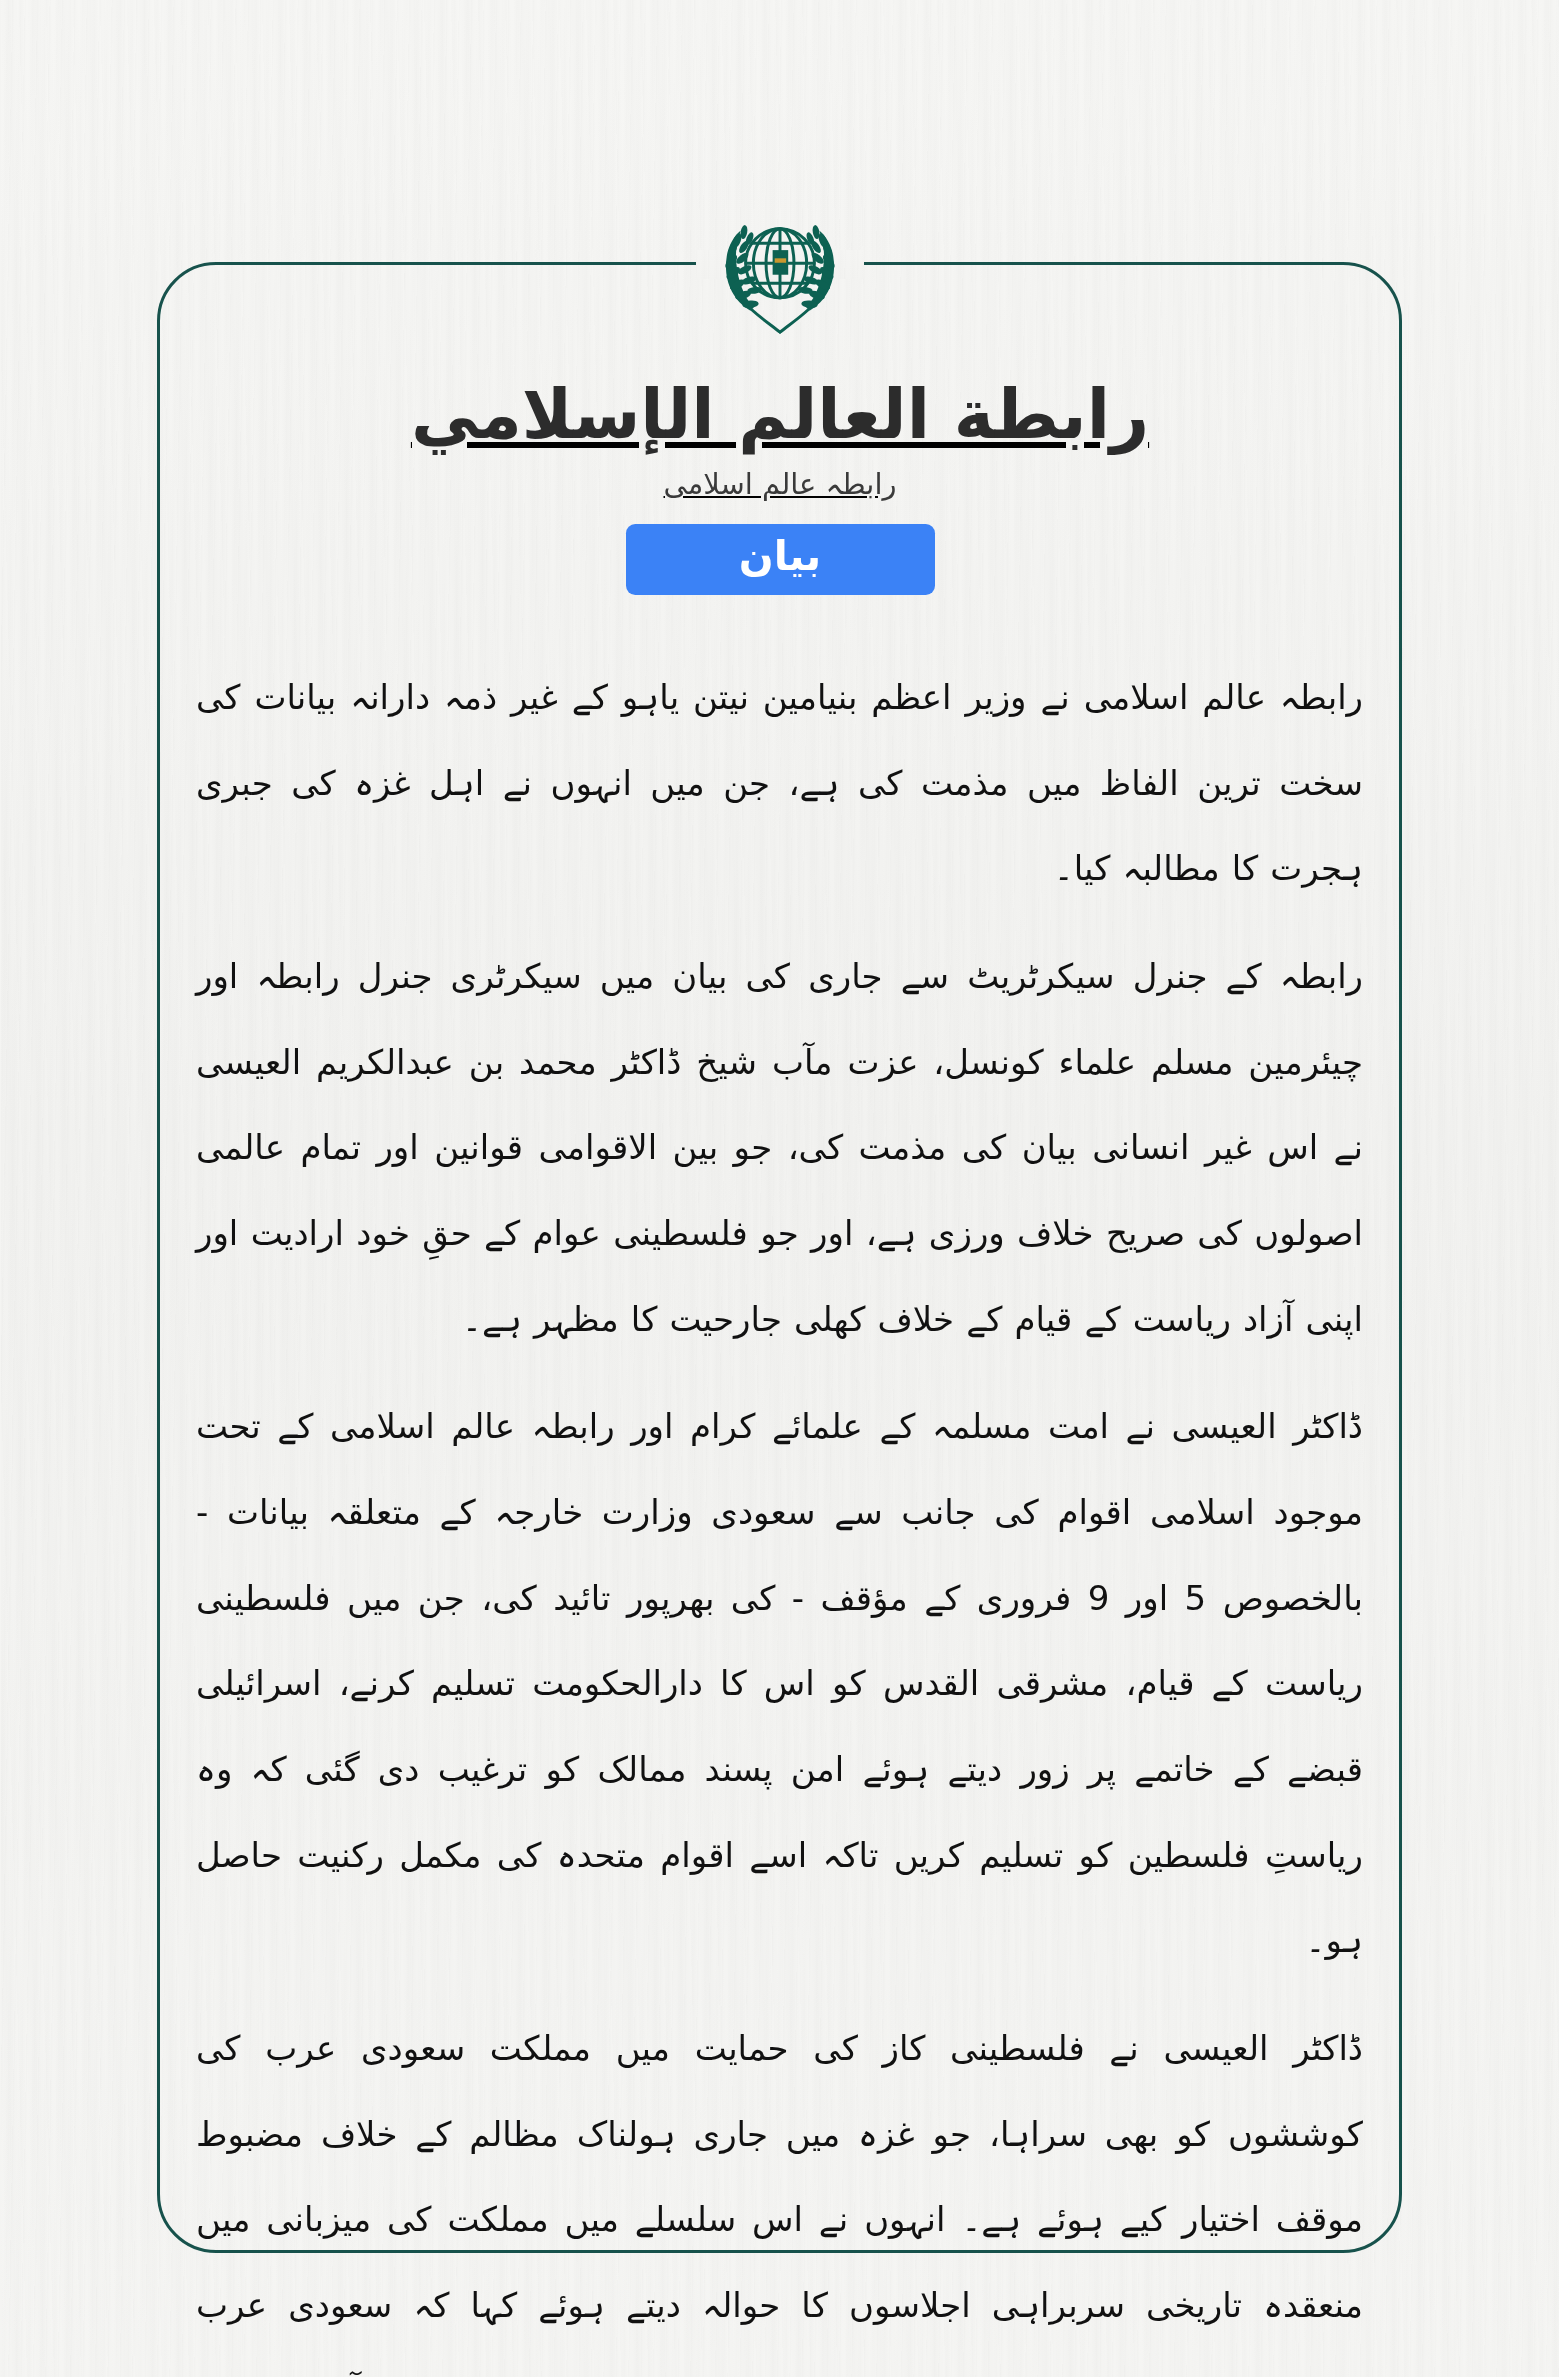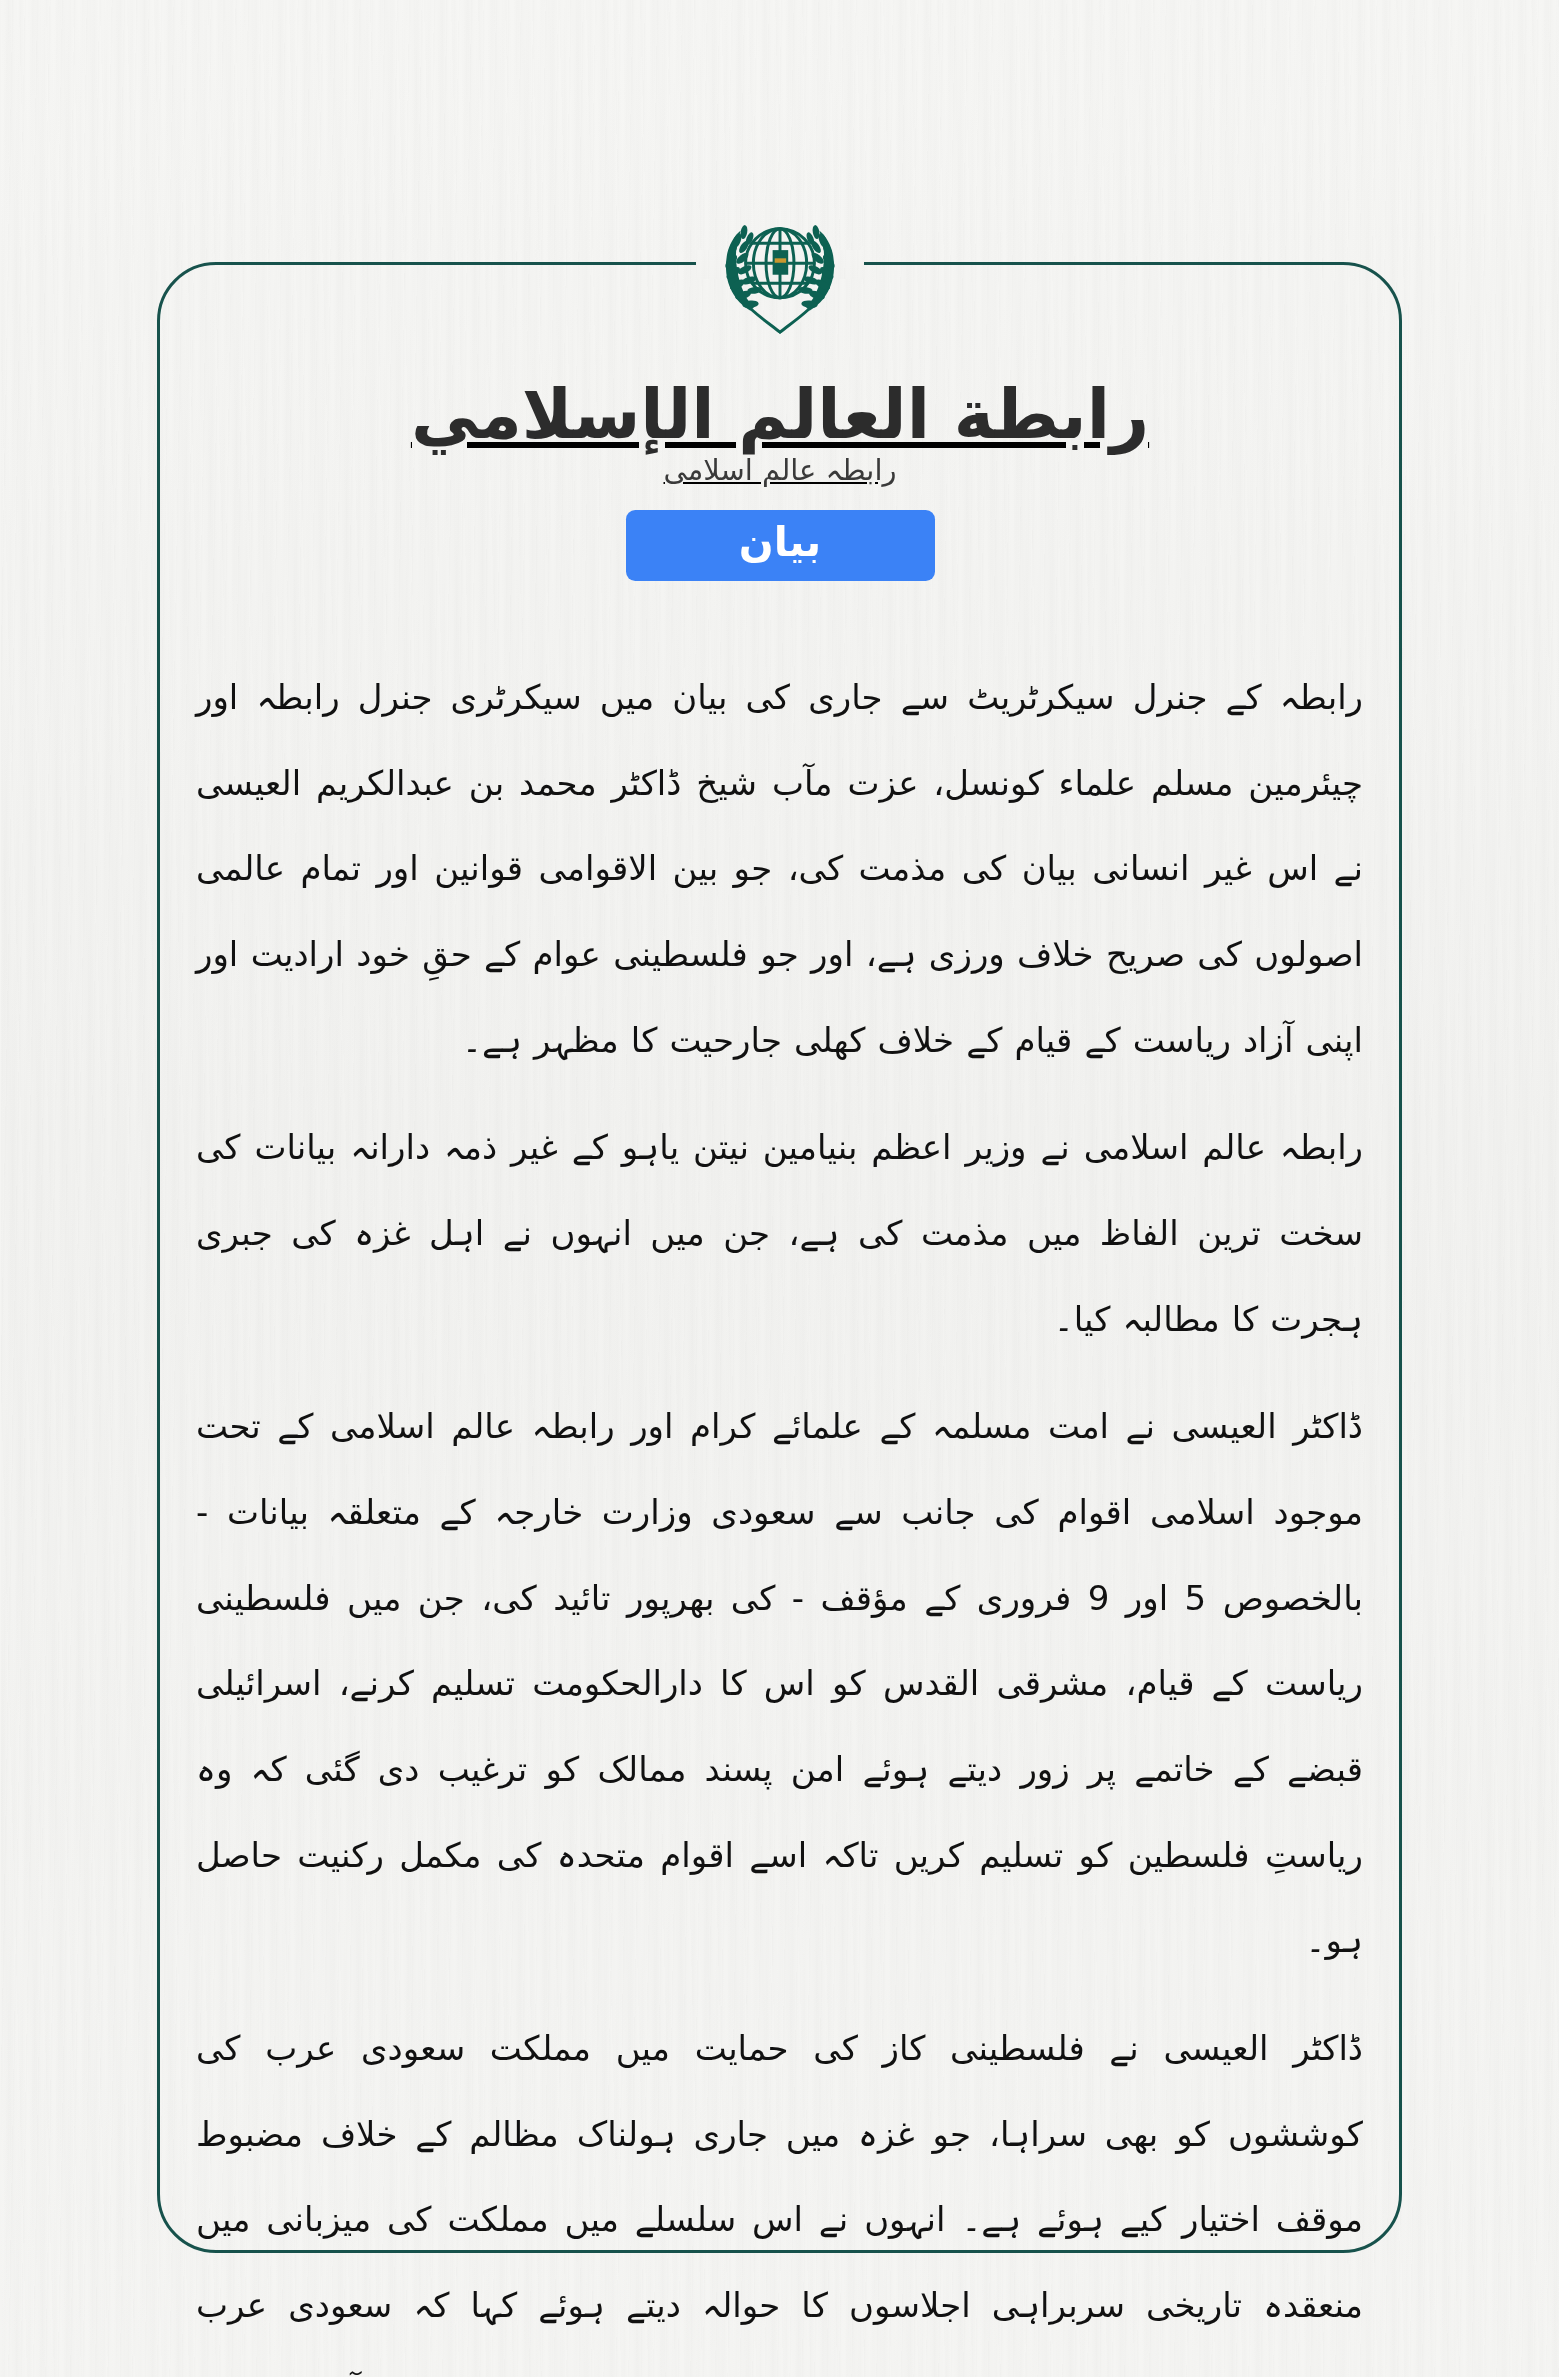--- a/index.html
+++ b/index.html
@@ -116,21 +116,21 @@
     font-size: 68px;
     line-height: 1.12;
     color: #2c2c2c;
     font-weight: 700;
     letter-spacing: -0.7px;
     direction: rtl;
   }
 
   .org-title-ur {
     display: block;
-    margin-top: 0;
+    margin-top: 14px;
     font-family: "DejaVu Sans", sans-serif;
     font-size: 29px;
     line-height: 1.2;
     color: #3a3a3a;
     letter-spacing: 6.5px;
     direction: rtl;
   }
 
   .banner {
     margin: 22px auto 0;
@@ -264,20 +264,20 @@
       <span class="org-title-ur">رابطہ عالم اسلامی</span>
     </div>
 
     <div class="banner">
       <span class="banner-label">بیان</span>
     </div>
 
   </div>
 
   <div class="content">
+    <p class="para">رابطہ عالم اسلامی نے وزیر اعظم بنیامین نیتن یاہو کے غیر ذمہ دارانہ بیانات کی سخت ترین الفاظ میں مذمت کی ہے، جن میں انہوں نے اہل غزہ کی جبری ہجرت کا مطالبہ کیا۔</p>
     <p class="para">رابطہ کے جنرل سیکرٹریٹ سے جاری کی بیان میں سیکرٹری جنرل رابطہ اور چیئرمین مسلم علماء کونسل، عزت مآب شیخ ڈاکٹر محمد بن عبدالکریم العیسی نے اس غیر انسانی بیان کی مذمت کی، جو بین الاقوامی قوانین اور تمام عالمی اصولوں کی صریح خلاف ورزی ہے، اور جو فلسطینی عوام کے حقِ خود ارادیت اور اپنی آزاد ریاست کے قیام کے خلاف کھلی جارحیت کا مظہر ہے۔</p>
-    <p class="para">رابطہ عالم اسلامی نے وزیر اعظم بنیامین نیتن یاہو کے غیر ذمہ دارانہ بیانات کی سخت ترین الفاظ میں مذمت کی ہے، جن میں انہوں نے اہل غزہ کی جبری ہجرت کا مطالبہ کیا۔</p>
     <p class="para">ڈاکٹر العیسی نے امت مسلمہ کے علمائے کرام اور رابطہ عالم اسلامی کے تحت موجود اسلامی اقوام کی جانب سے سعودی وزارت خارجہ کے متعلقہ بیانات - بالخصوص 5 اور 9 فروری کے مؤقف - کی بھرپور تائید کی، جن میں فلسطینی ریاست کے قیام، مشرقی القدس کو اس کا دارالحکومت تسلیم کرنے، اسرائیلی قبضے کے خاتمے پر زور دیتے ہوئے امن پسند ممالک کو ترغیب دی گئی کہ وہ ریاستِ فلسطین کو تسلیم کریں تاکہ اسے اقوام متحدہ کی مکمل رکنیت حاصل ہو۔</p>
     <p class="para">ڈاکٹر العیسی نے فلسطینی کاز کی حمایت میں مملکت سعودی عرب کی کوششوں کو بھی سراہا، جو غزہ میں جاری ہولناک مظالم کے خلاف مضبوط موقف اختیار کیے ہوئے ہے۔ انہوں نے اس سلسلے میں مملکت کی میزبانی میں منعقدہ تاریخی سربراہی اجلاسوں کا حوالہ دیتے ہوئے کہا کہ سعودی عرب عالمی برادری کو فلسطینی عوام کے جائز حق خود ارادیت اور اپنی آزاد ریاست کے قیام کے لیے متحرک کرنے میں بھرپور کردار ادا کر رہا ہے۔</p>
   </div>
 
 </div>
 
 
 </body></html>

